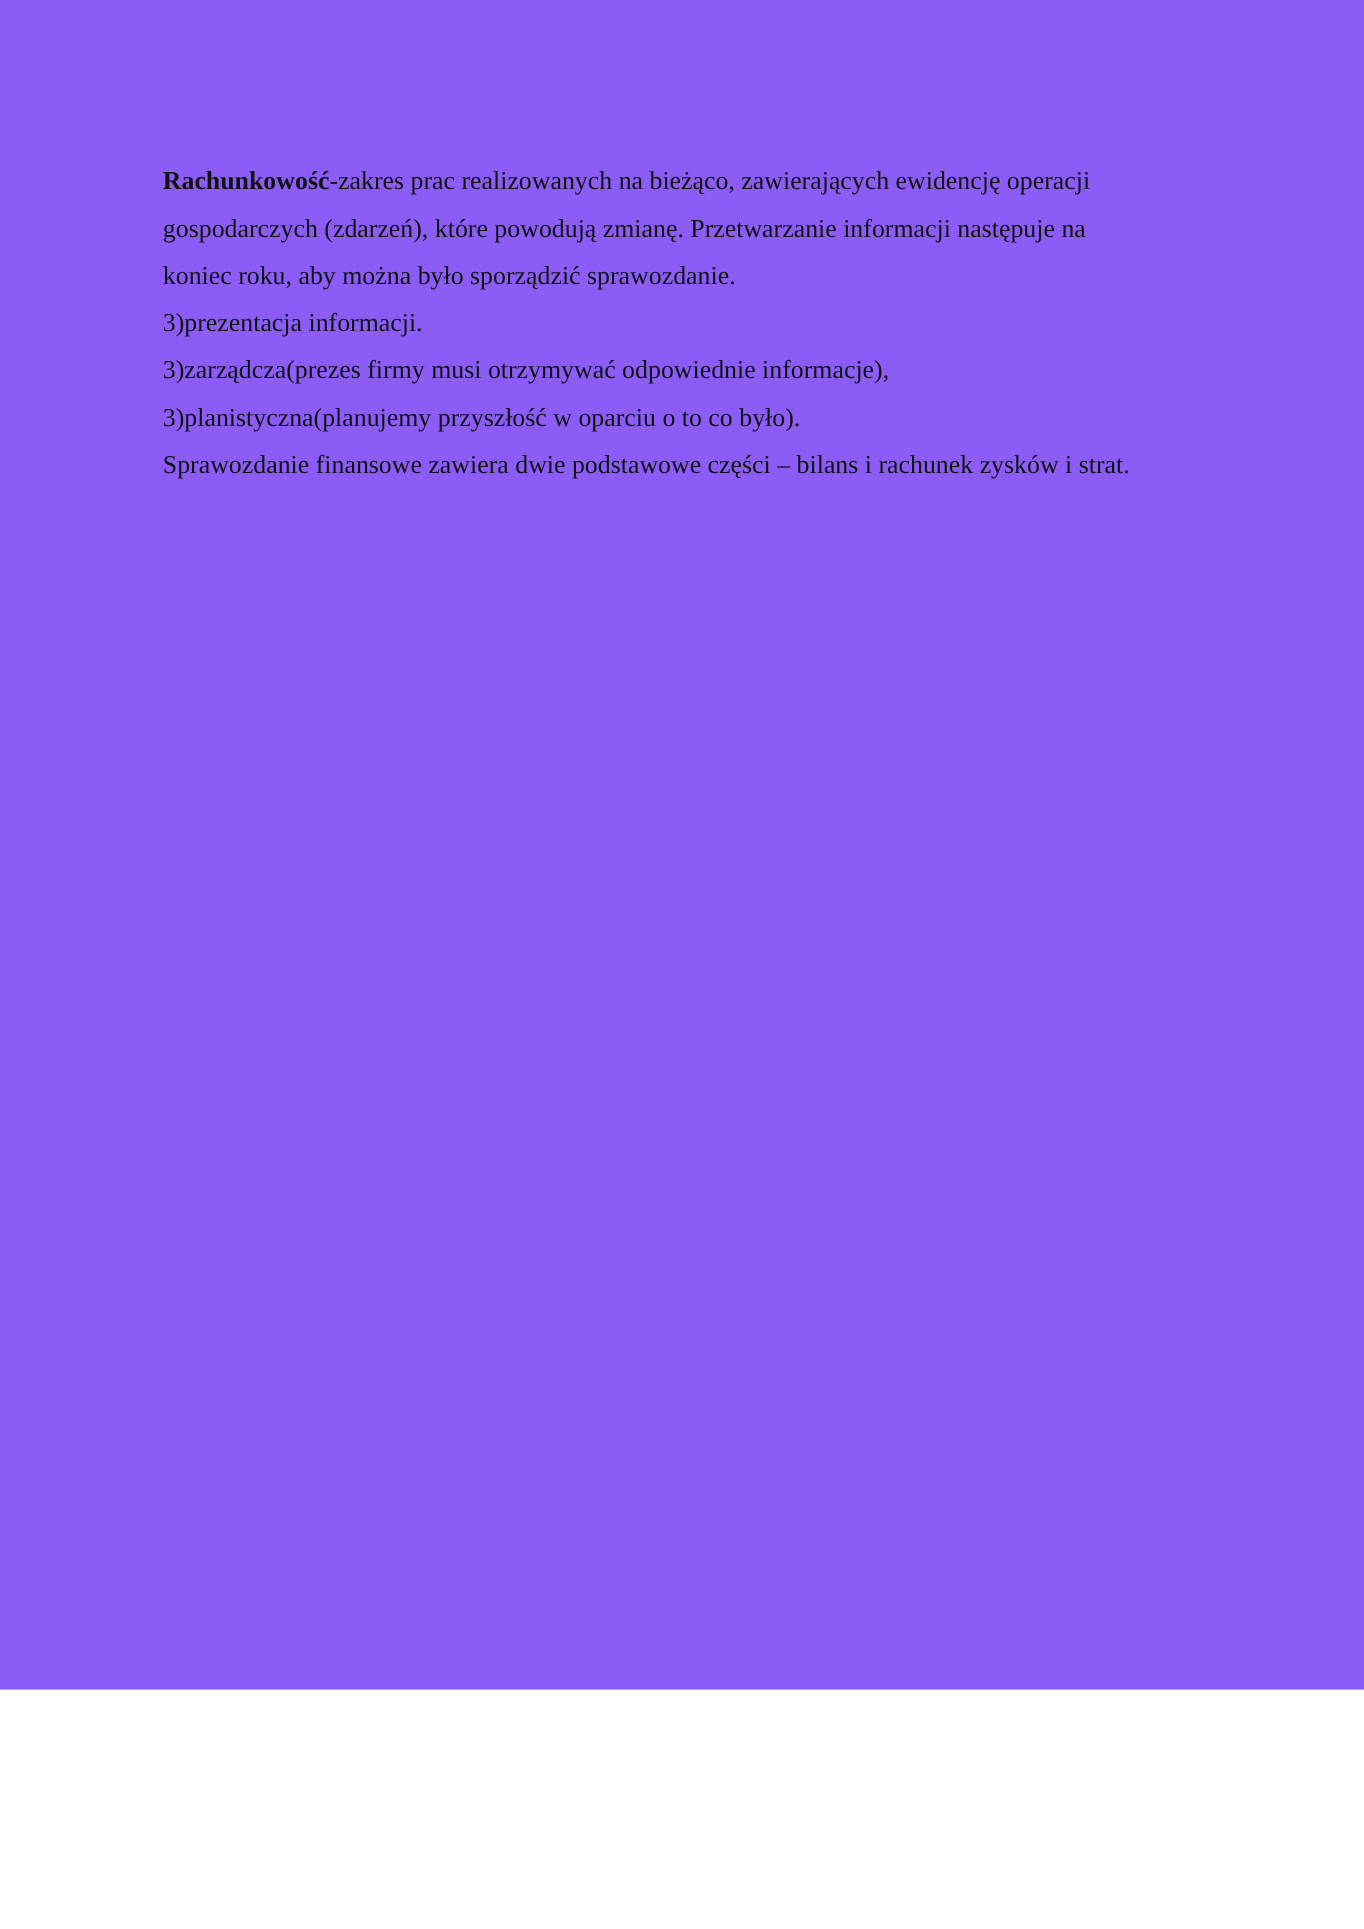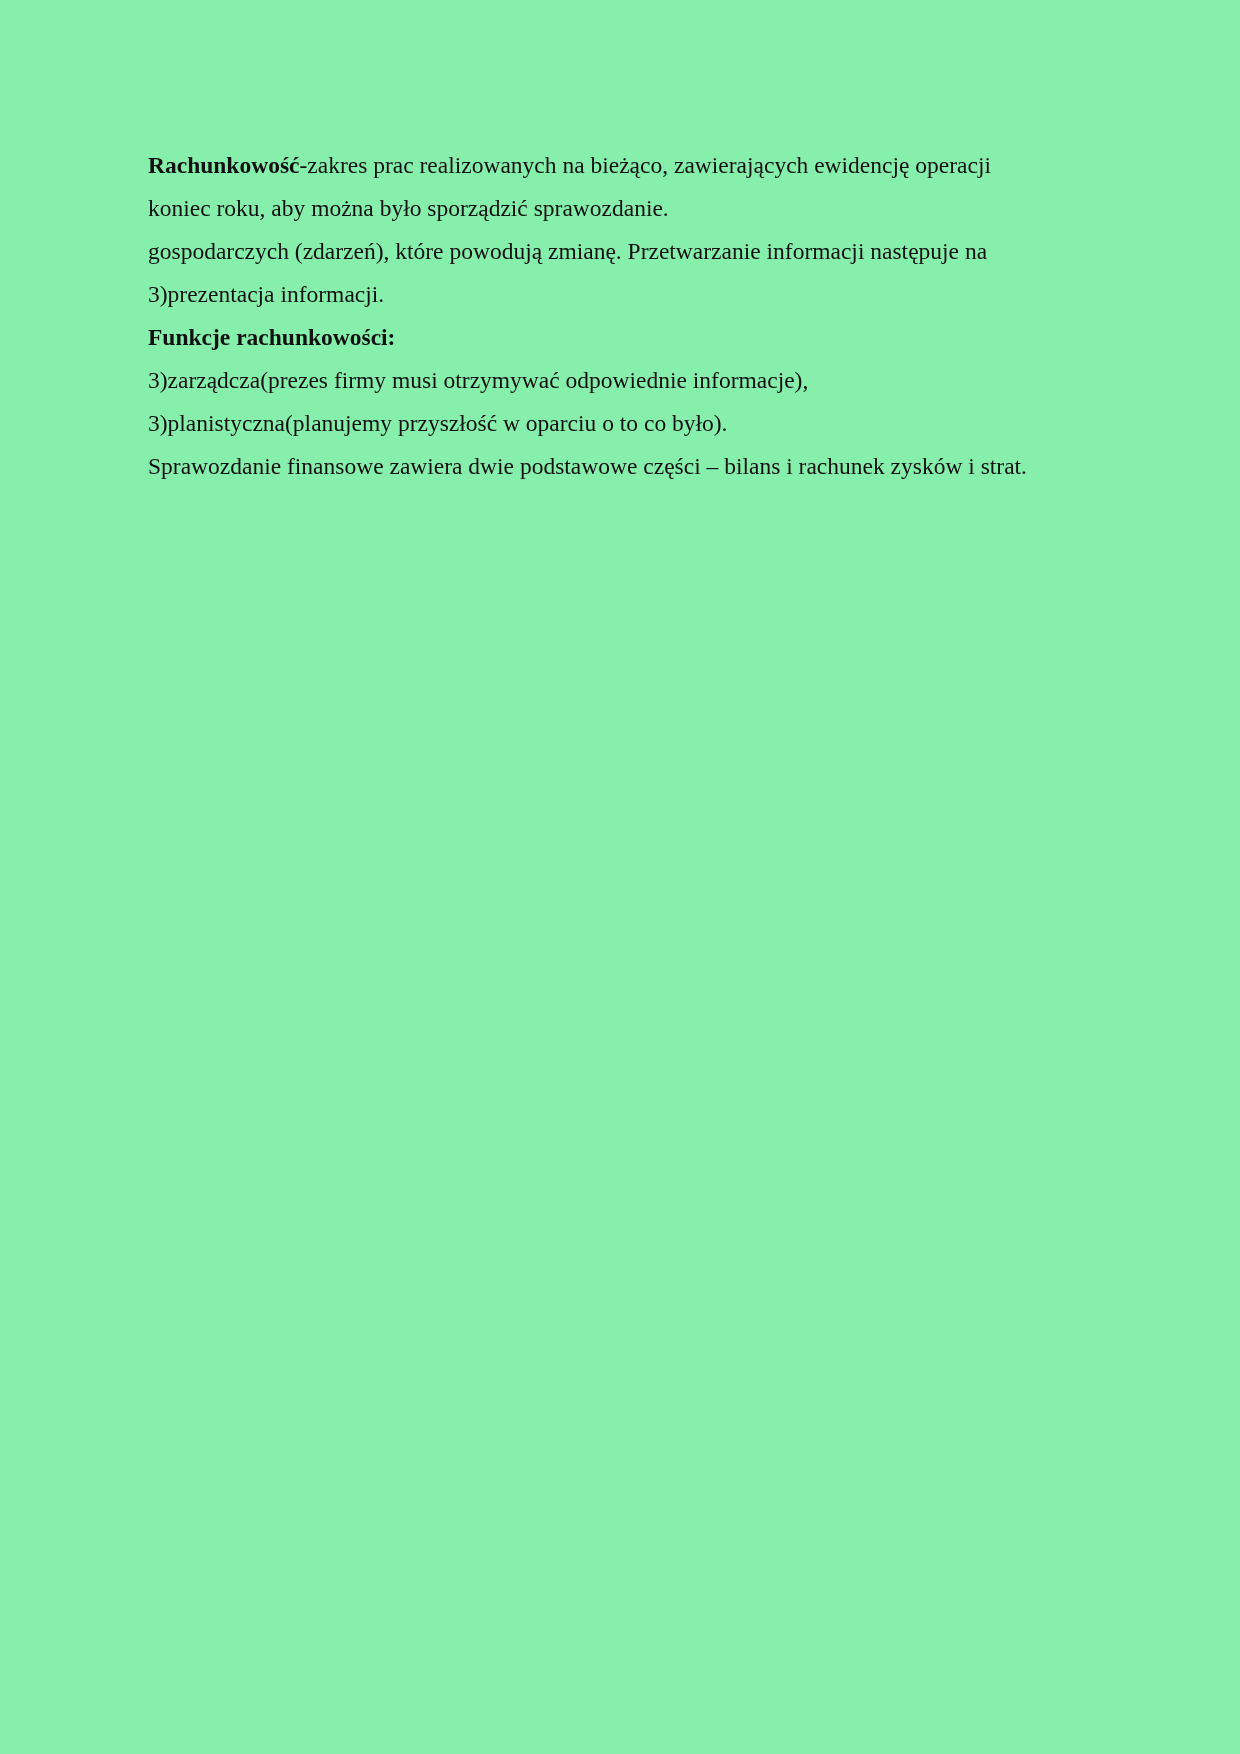--- a/index.html
+++ b/index.html
@@ -11,22 +11,22 @@
     width: 1240px;
     height: 1754px;
     position: relative;
     overflow: hidden;
   }
   .page {
     position: absolute;
     left: 0;
     top: 0;
     width: 1240px;
-    height: 1754px;
-    background: #86efac;
+    height: 1536px;
+    background: #8b5cf6;
   }
   .content {
     position: absolute;
     left: 148px;
     top: 144px;
     width: 960px;
     font-family: "Liberation Serif", "DejaVu Serif", serif;
     font-size: 23.5px;
     color: #111111;
   }
@@ -41,25 +41,24 @@
 </style>
 </head>
 <body>
 
 <div class="page">
   <div class="content">
 
     <div class="line">
       <span class="bold">Rachunkowość</span><span>-zakres prac realizowanych na bieżąco, zawierających ewidencję operacji</span>
     </div>
+    <div class="line">gospodarczych (zdarzeń), które powodują zmianę. Przetwarzanie informacji następuje na</div>
     <div class="line">koniec roku, aby można było sporządzić sprawozdanie.</div>
-    <div class="line">gospodarczych (zdarzeń), które powodują zmianę. Przetwarzanie informacji następuje na</div>
 
     <div class="line">3)prezentacja informacji.</div>
 
-    <div class="line bold">Funkcje rachunkowości:</div>
     <div class="line">3)zarządcza(prezes firmy musi otrzymywać odpowiednie informacje),</div>
     <div class="line">3)planistyczna(planujemy przyszłość w oparciu o to co było).</div>
 
     <div class="line">Sprawozdanie finansowe zawiera dwie podstawowe części – bilans i rachunek zysków i strat.</div>
 
   </div>
 </div>
 
 </body></html>

